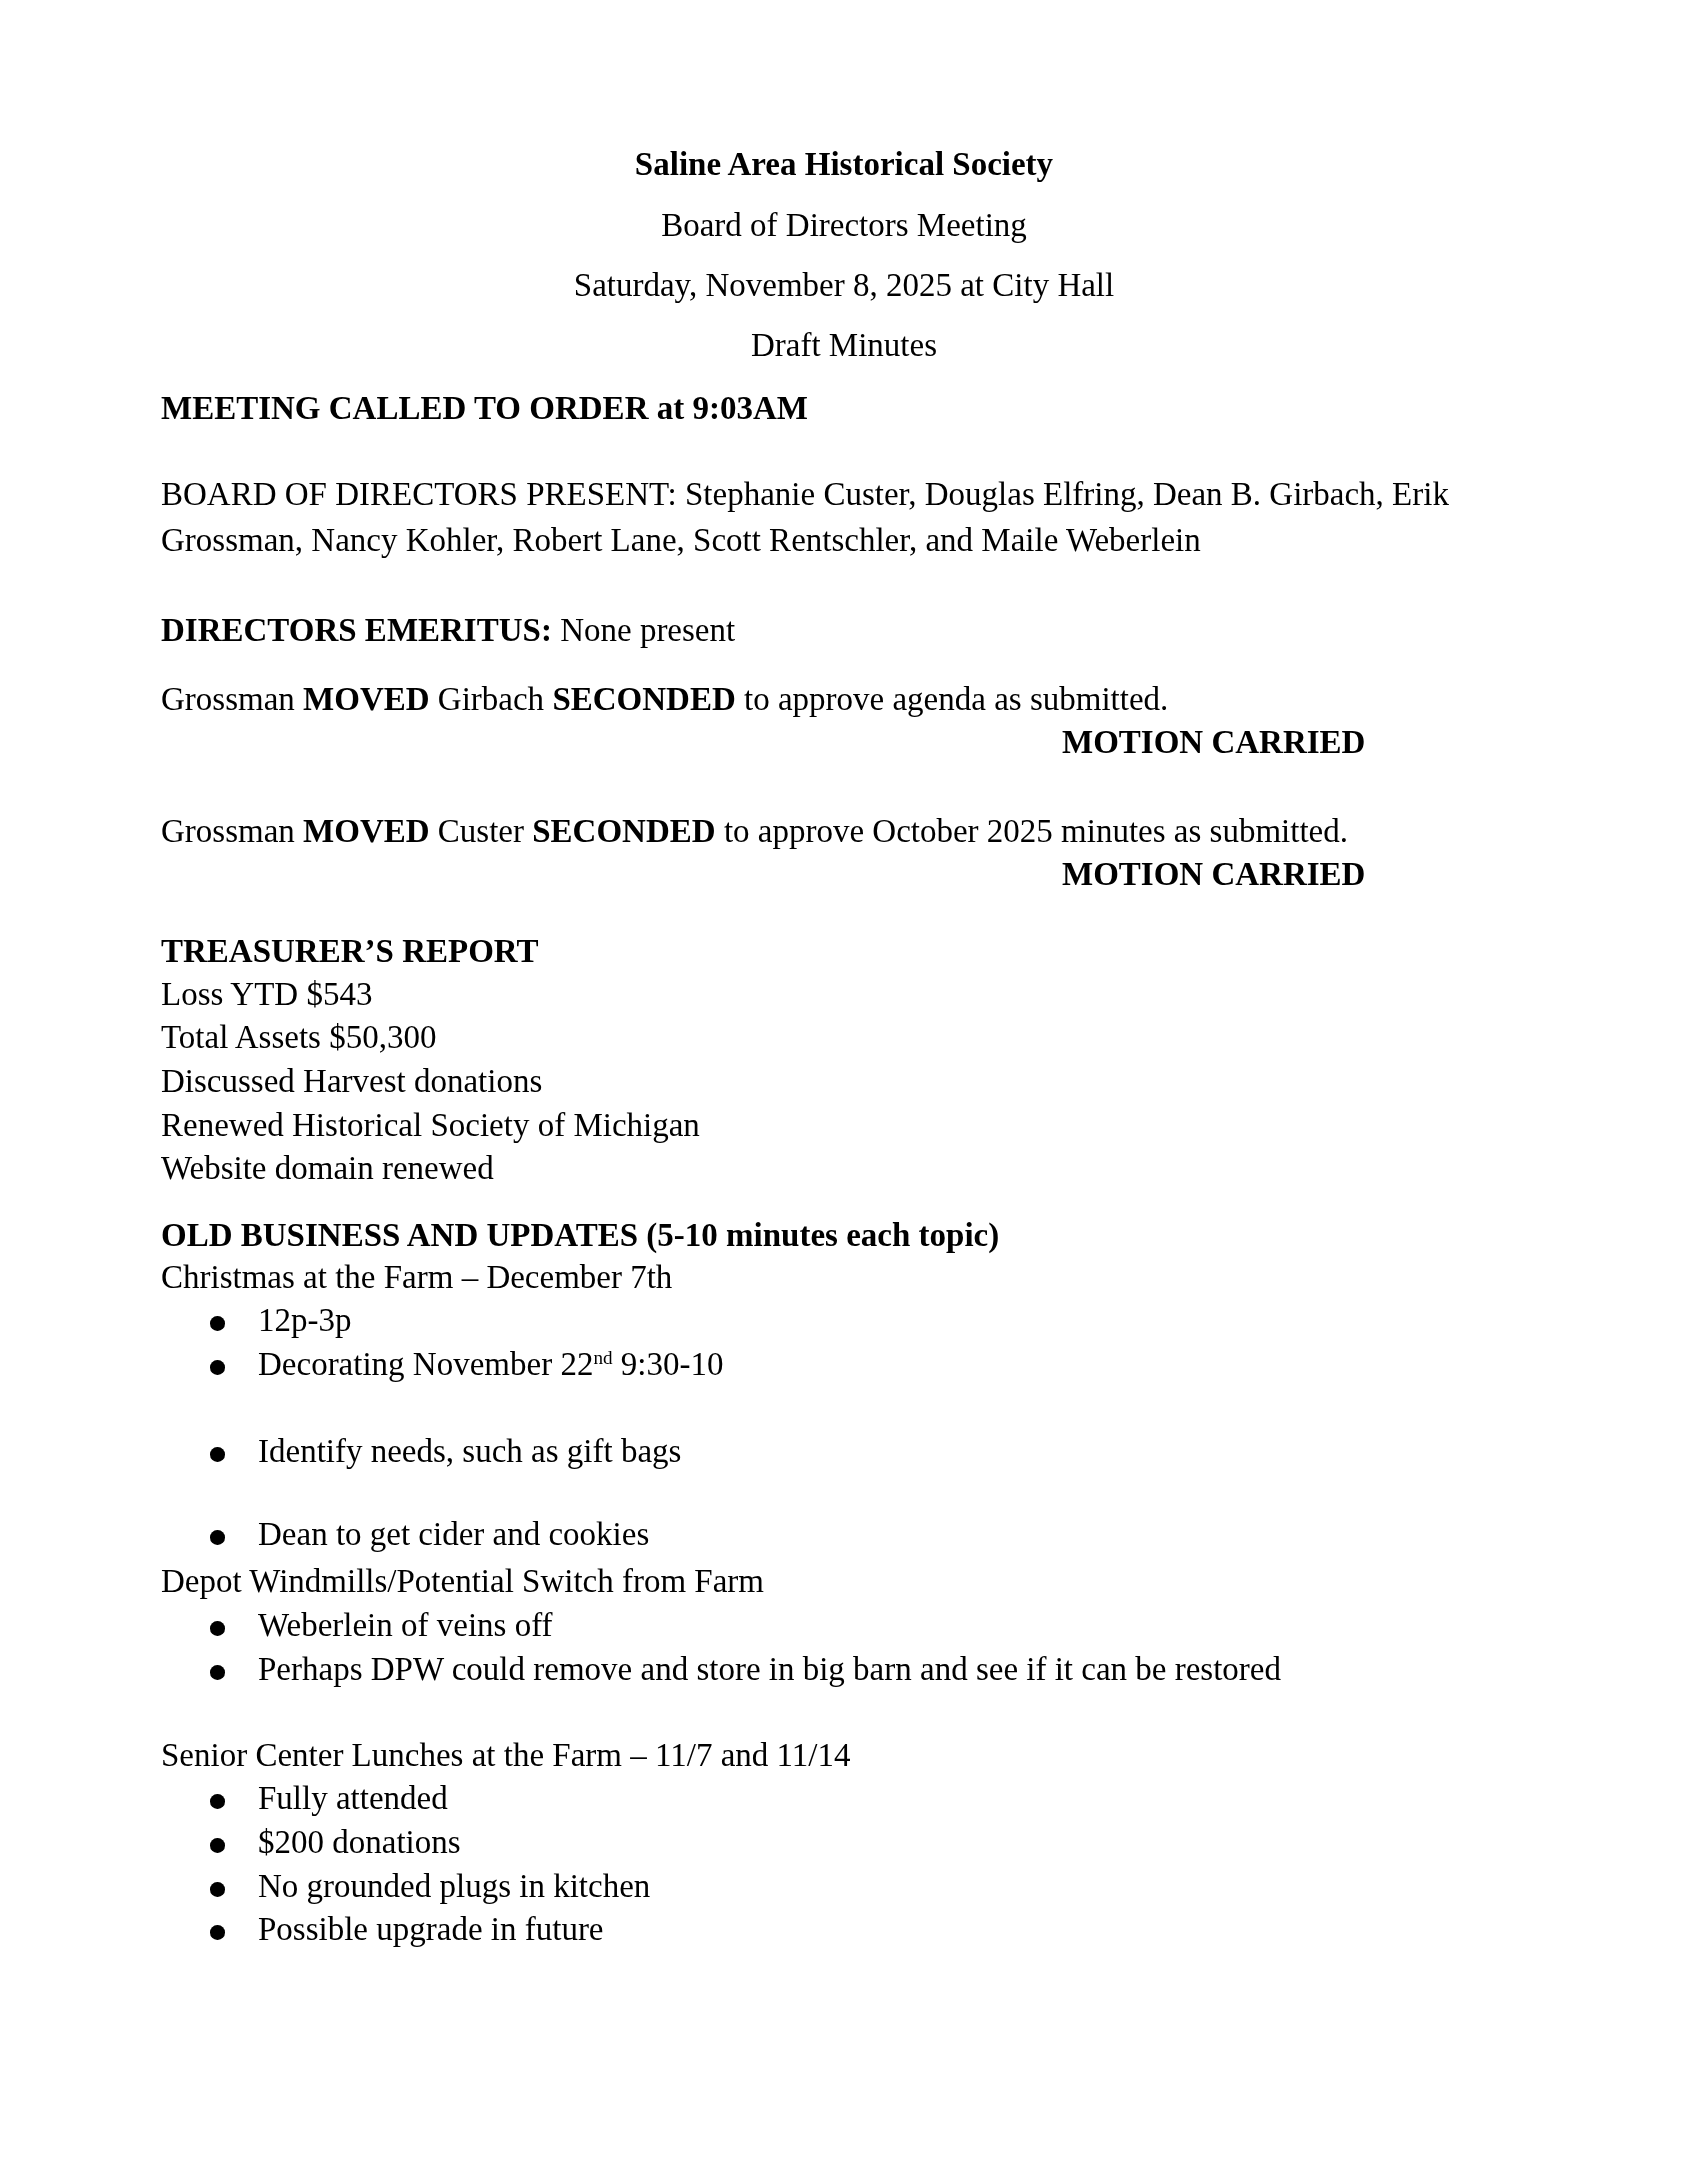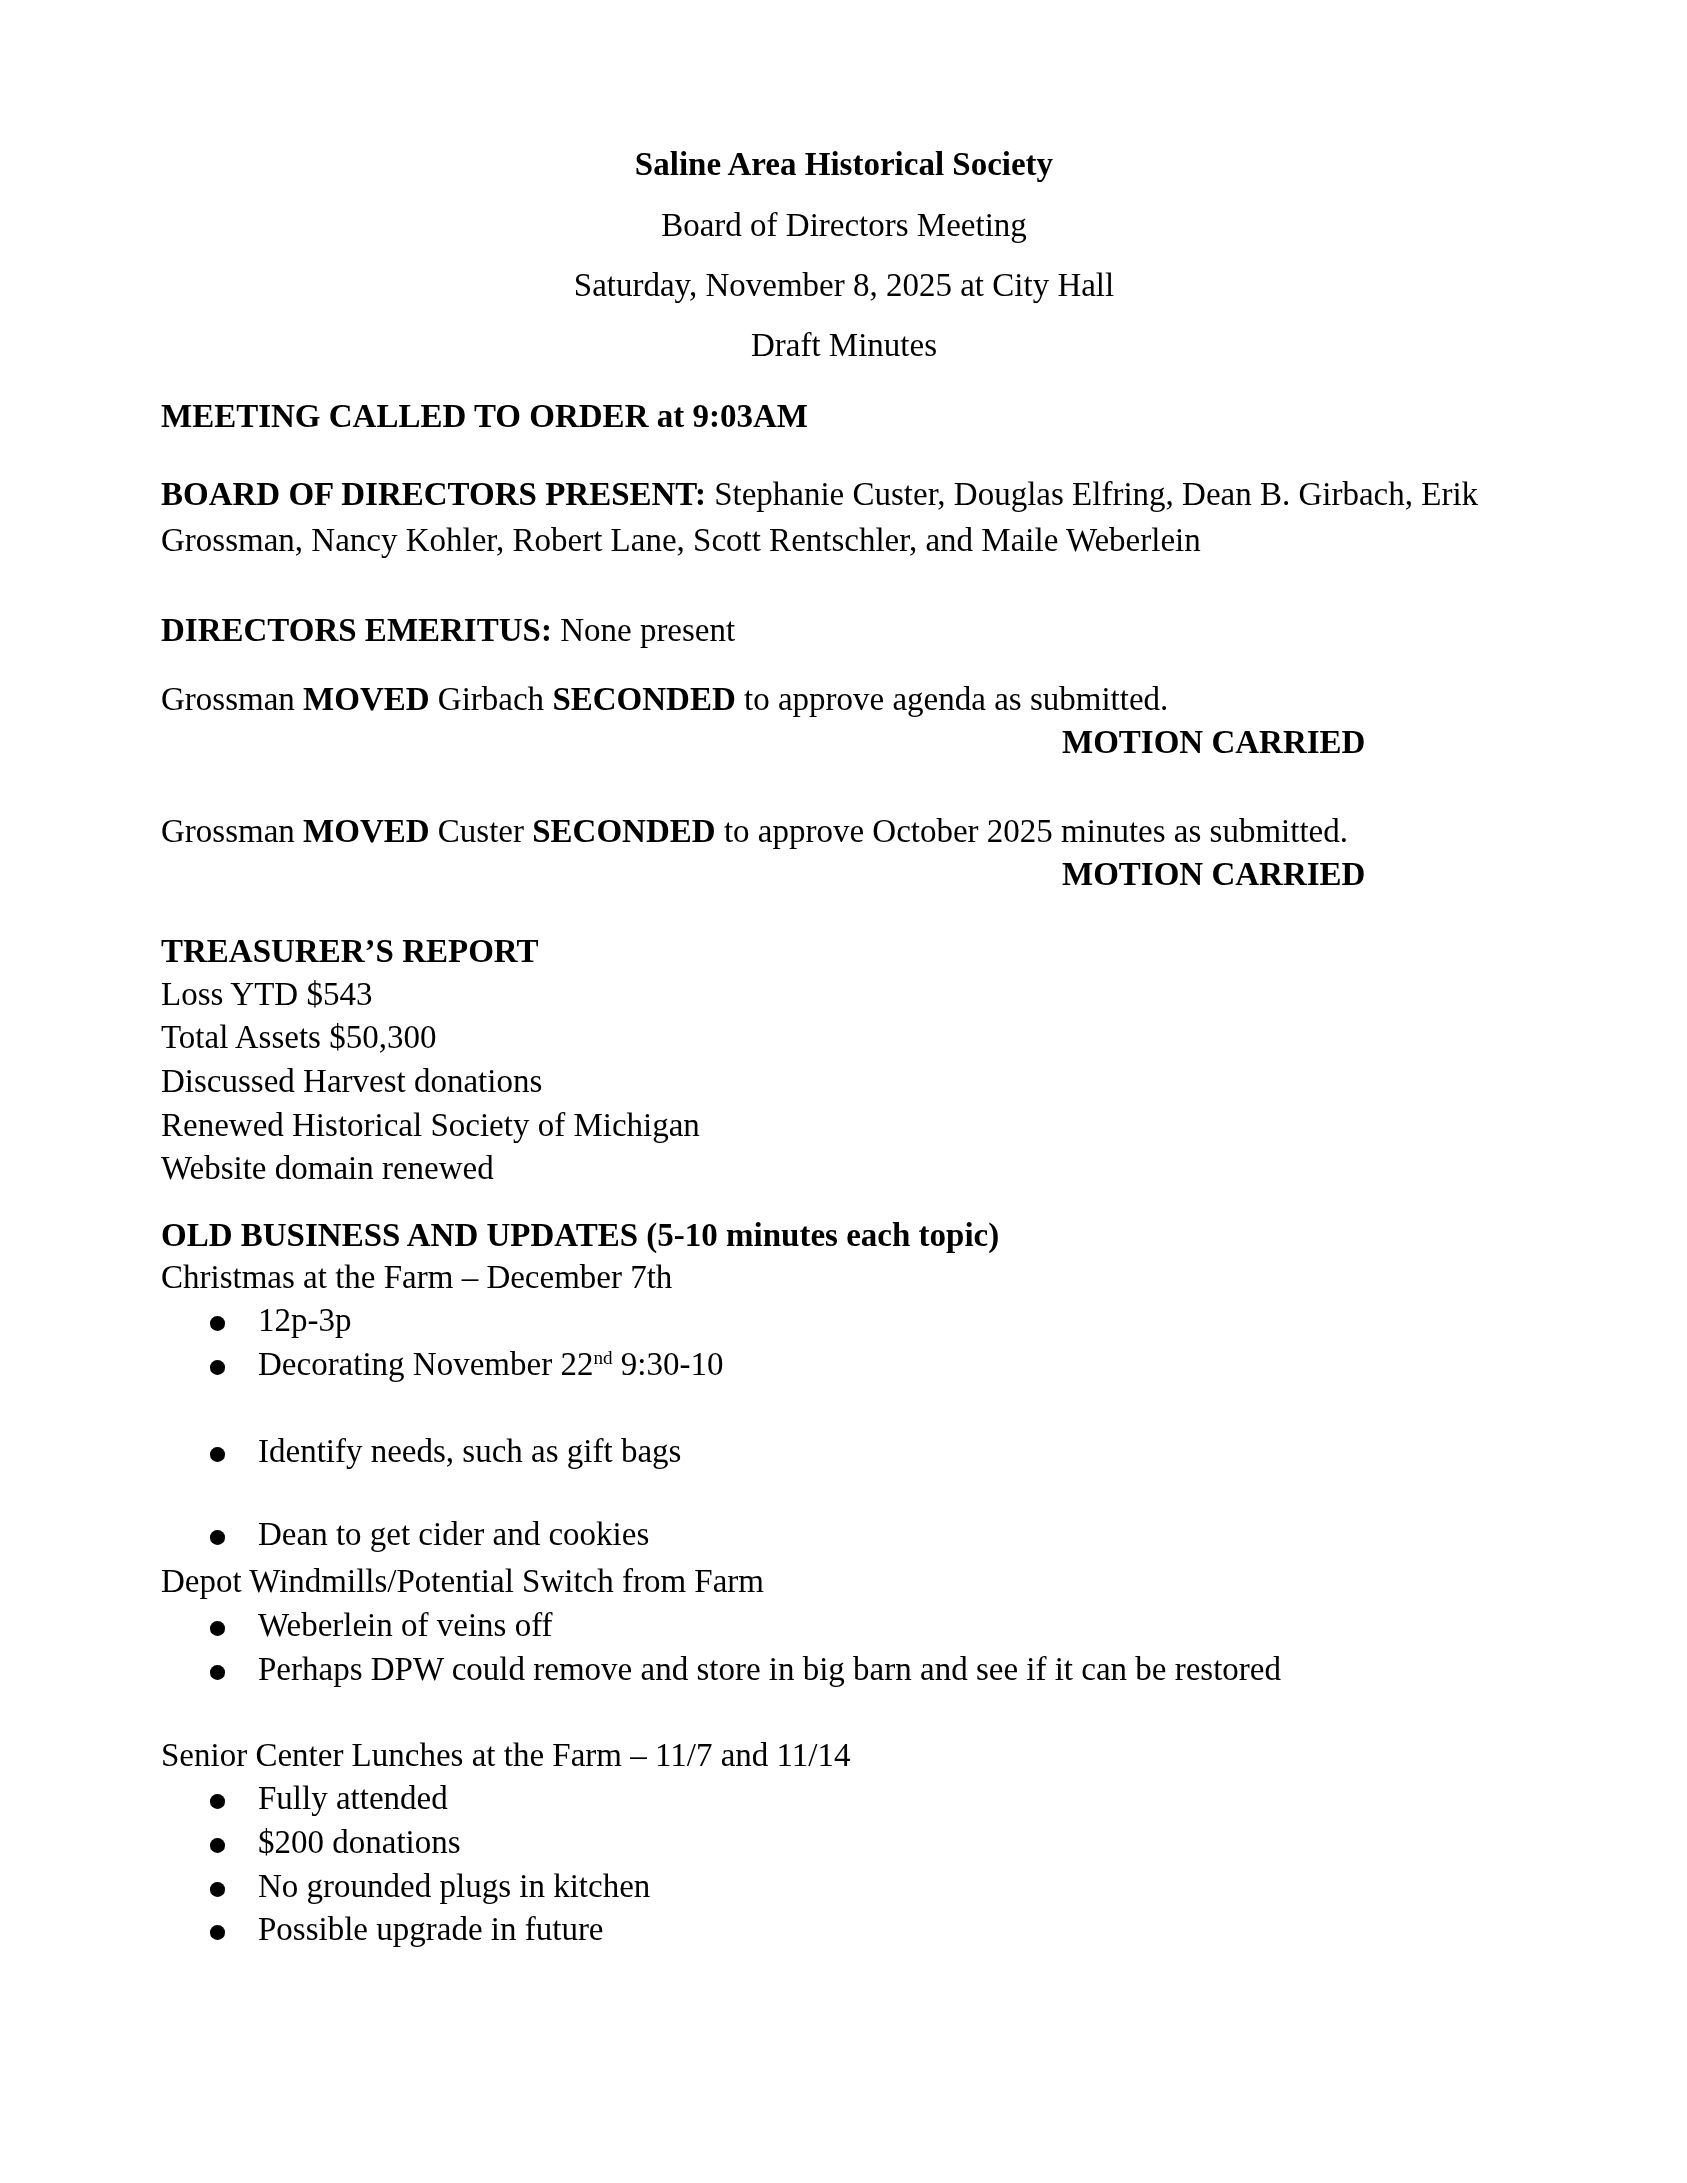--- a/index.html
+++ b/index.html
@@ -65,23 +65,23 @@
 </head>
 <body>
 
 <div class="page">
 
   <div class="line center bold" style="top:142px">Saline Area Historical Society</div>
   <div class="line center" style="top:203px">Board of Directors Meeting</div>
   <div class="line center" style="top:263px">Saturday, November 8, 2025 at City Hall</div>
   <div class="line center" style="top:323px">Draft Minutes</div>
 
-  <div class="line bold" style="top:394px">MEETING CALLED TO ORDER at 9:03AM</div>
+  <div class="line bold" style="top:386px">MEETING CALLED TO ORDER at 9:03AM</div>
 
-  <div class="para" style="top:471px"><span style="font-weight: bold;">BOARD OF DIRECTORS PRESENT:</span><span> Stephanie Custer, Douglas Elfring, Dean B. Girbach, Erik Grossman, Nancy Kohler, Robert Lane, Scott Rentschler, and Maile Weberlein</span></div>
+  <div class="para" style="top:471px"><span style="font-weight: normal;">BOARD OF DIRECTORS PRESENT:</span><span> Stephanie Custer, Douglas Elfring, Dean B. Girbach, Erik Grossman, Nancy Kohler, Robert Lane, Scott Rentschler, and Maile Weberlein</span></div>
 
   <div class="line" style="top:608px"><span style="font-weight: bold;">DIRECTORS EMERITUS:</span><span> None present</span></div>
 
   <div class="line" style="top:677px"><span>Grossman </span><span style="font-weight: bold;">MOVED</span><span> Girbach </span><span style="font-weight: bold;">SECONDED</span><span> to approve agenda as submitted.</span></div>
   <div class="motion-result" style="top:720px">MOTION CARRIED</div>
 
   <div class="line" style="top:809px"><span>Grossman </span><span style="font-weight: bold;">MOVED</span><span> Custer </span><span style="font-weight: bold;">SECONDED</span><span> to approve October 2025 minutes as submitted.</span></div>
   <div class="motion-result" style="top:852px">MOTION CARRIED</div>
 
   <div class="line bold" style="top:929px">TREASURER’S REPORT</div>

